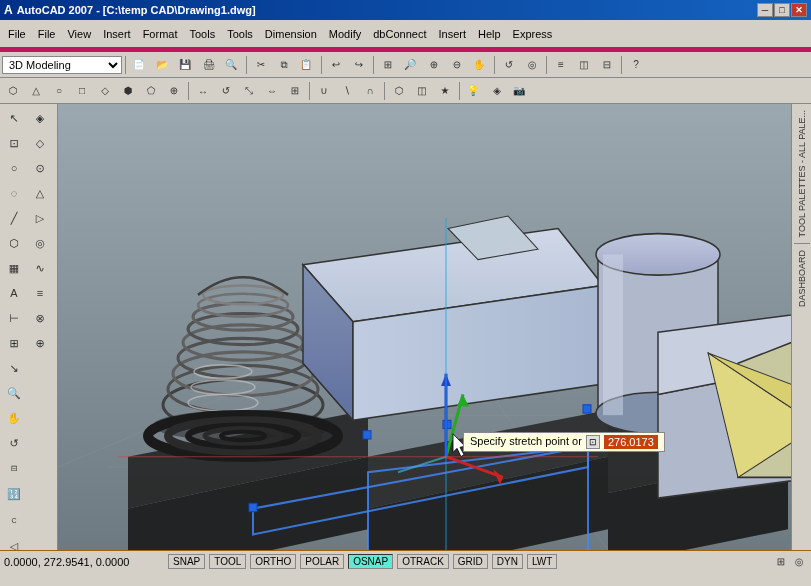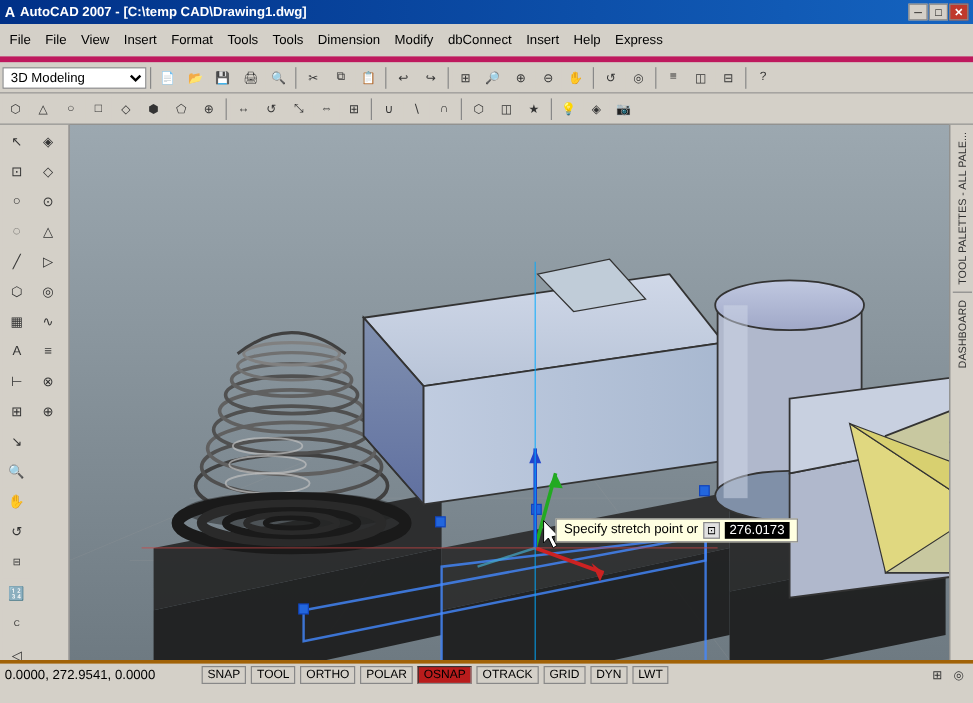--- a/index.html
+++ b/index.html
@@ -149,41 +149,41 @@
       cursor: pointer;
       white-space: nowrap;
     }
 
     
     #statusbar {
       background: #d4d0c8;
       height: 22px;
       display: flex;
       align-items: center;
-      border-top: 3px solid #a16207;
+      border-top: 1px solid #a16207;
       font-size: 11px;
       padding: 0 4px;
       gap: 4px;
     }
     .status-coord {
       font-size: 11px;
       color: black;
       min-width: 160px;
     }
     .status-btn {
       border: 1px solid #888;
       background: #d4d0c8;
       padding: 1px 4px;
       cursor: pointer;
       font-size: 10px;
       height: 15px;
       display: flex; align-items: center;
     }
     .status-btn.active {
-      background: #b91c1c;
+      background: #5eead4;
       border: 1px inset #888;
     }
     .status-right {
       margin-left: auto;
       display: flex;
       align-items: center;
       gap: 2px;
     }
 
     
@@ -196,21 +196,21 @@
       padding: 2px 6px;
       font-size: 11px;
       color: black;
       white-space: nowrap;
       z-index: 10;
       display: flex;
       align-items: flex-start;
       gap: 4px;
     }
     #tooltip-value {
-      background: #000000;
+      background: #c2410c;
       color: white;
       padding: 1px 4px;
       font-size: 11px;
     }
 
     
     #scene-svg {
       width: 100%;
       height: 100%;
     }

